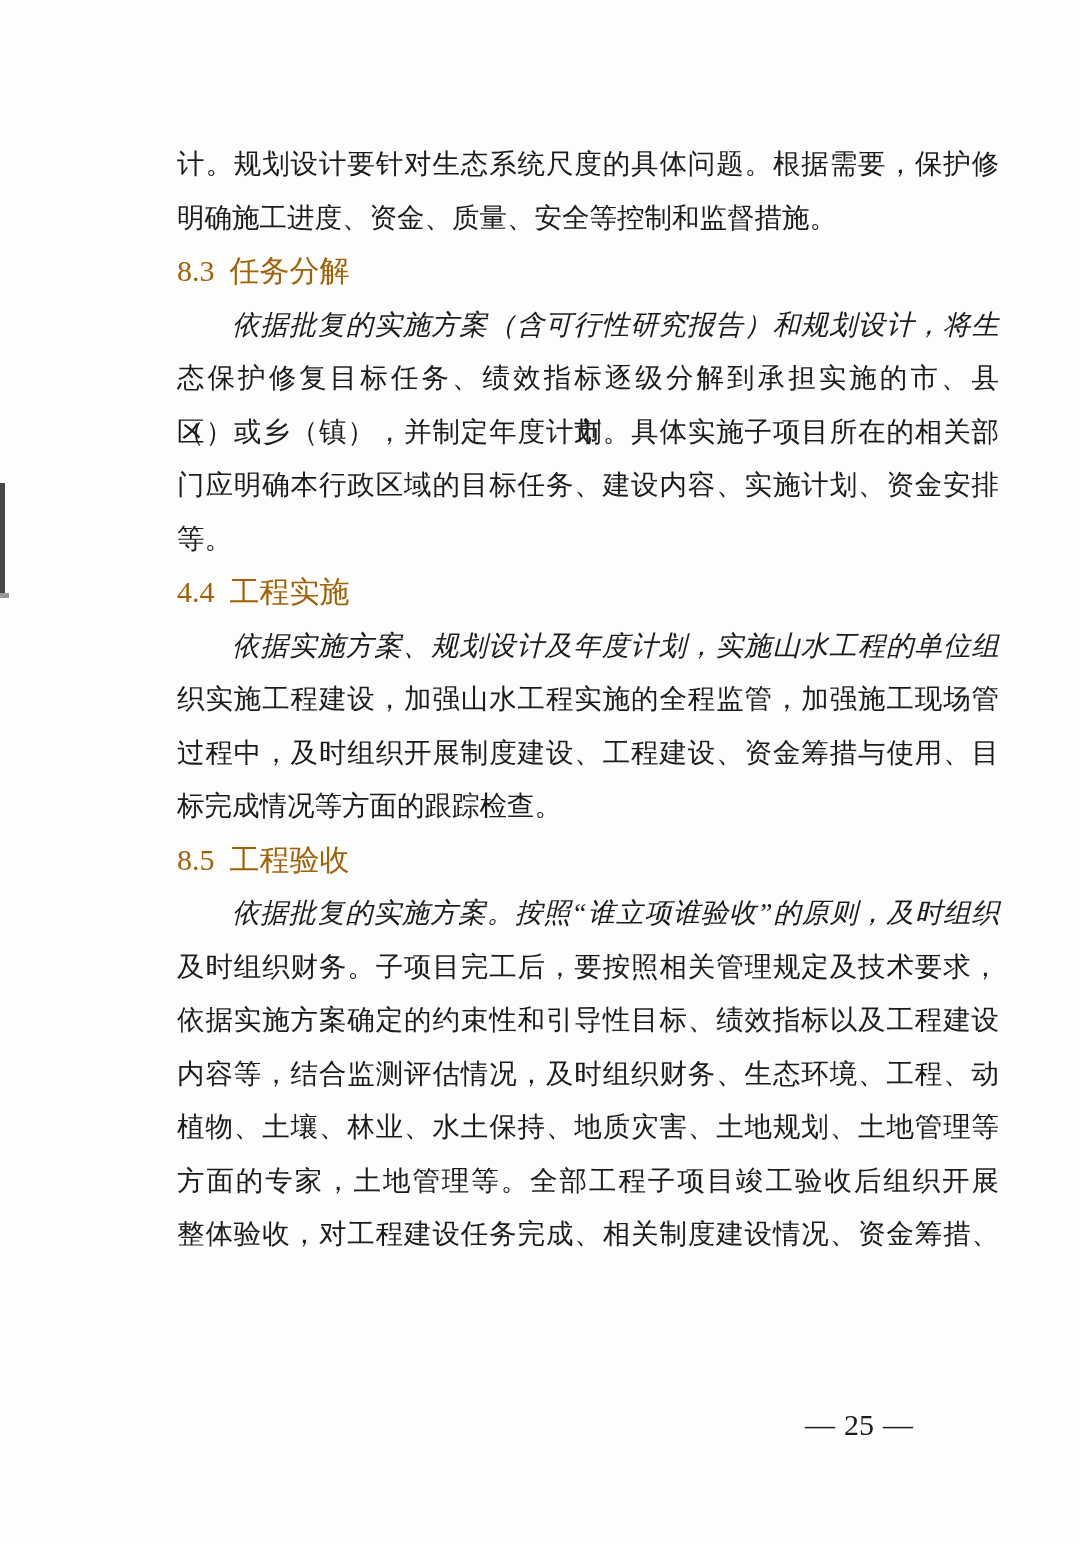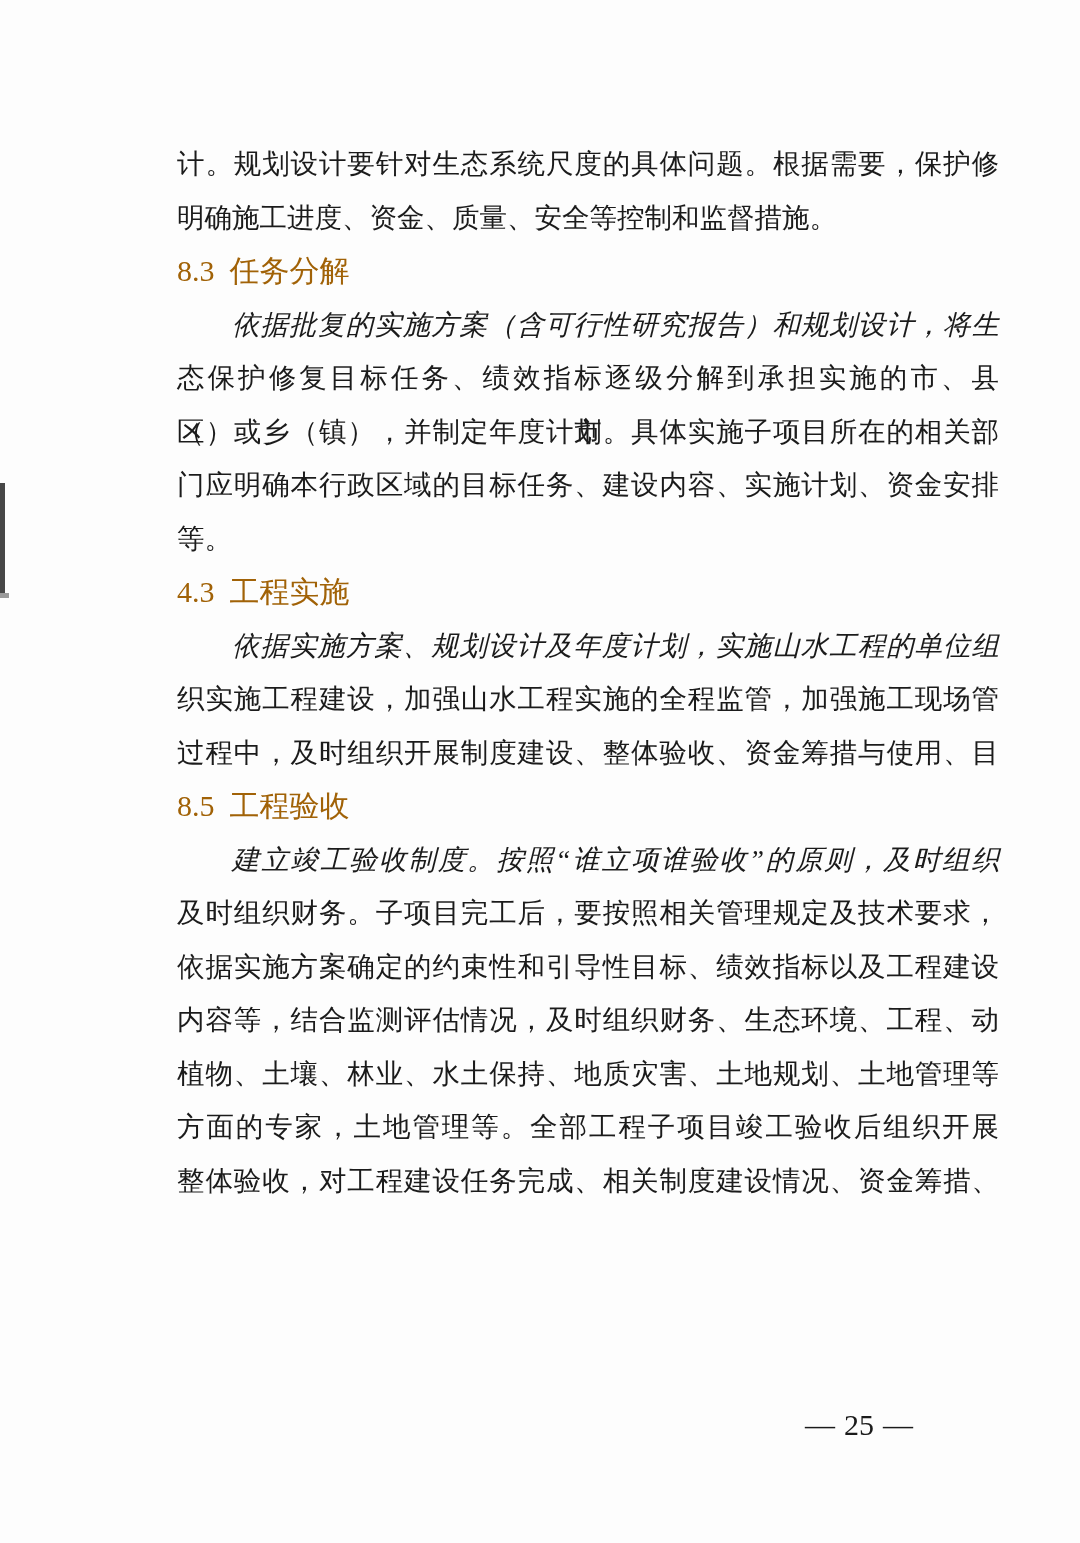--- a/index.html
+++ b/index.html
@@ -93,26 +93,27 @@
   <div class="text-block">
 
   <div class="line body">计。规划设计要针对生态系统尺度的具体问题。根据需要，保护修</div>
       <div class="line body last">明确施工进度、资金、质量、安全等控制和监督措施。</div>
       <div class="line heading">8.3 任务分解</div>
       <div class="line body indent">依据批复的实施方案（含可行性研究报告）和规划设计，将生</div>
       <div class="line body">态保护修复目标任务、绩效指标逐级分解到承担实施的市、县（市、</div>
       <div class="line body">区）或乡（镇），并制定年度计划。具体实施子项目所在的相关部</div>
       <div class="line body">门应明确本行政区域的目标任务、建设内容、实施计划、资金安排</div>
       <div class="line body last">等。</div>
-      <div class="line heading">4.3 工程实施</div>
+      <div class="line heading">4.4 工程实施</div>
       <div class="line body indent">依据实施方案、规划设计及年度计划，实施山水工程的单位组</div>
       <div class="line body">织实施工程建设，加强山水工程实施的全程监管，加强施工现场管</div>
-      <div class="line body">过程中，及时组织开展制度建设、整体验收、资金筹措与使用、目</div>
+      <div class="line body">过程中，及时组织开展制度建设、工程建设、资金筹措与使用、目</div>
+      <div class="line body last">标完成情况等方面的跟踪检查。</div>
       <div class="line heading">8.5 工程验收</div>
-      <div class="line body indent">建立竣工验收制度。按照“谁立项谁验收”的原则，及时组织</div>
+      <div class="line body indent">依据批复的实施方案。按照“谁立项谁验收”的原则，及时组织</div>
       <div class="line body">及时组织财务。子项目完工后，要按照相关管理规定及技术要求，</div>
       <div class="line body">依据实施方案确定的约束性和引导性目标、绩效指标以及工程建设</div>
       <div class="line body">内容等，结合监测评估情况，及时组织财务、生态环境、工程、动</div>
       <div class="line body">植物、土壤、林业、水土保持、地质灾害、土地规划、土地管理等</div>
       <div class="line body">方面的专家，土地管理等。全部工程子项目竣工验收后组织开展</div>
       <div class="line body">整体验收，对工程建设任务完成、相关制度建设情况、资金筹措、</div>
     </div>
 
   <div class="footer">
     <span class="dash">—</span>

